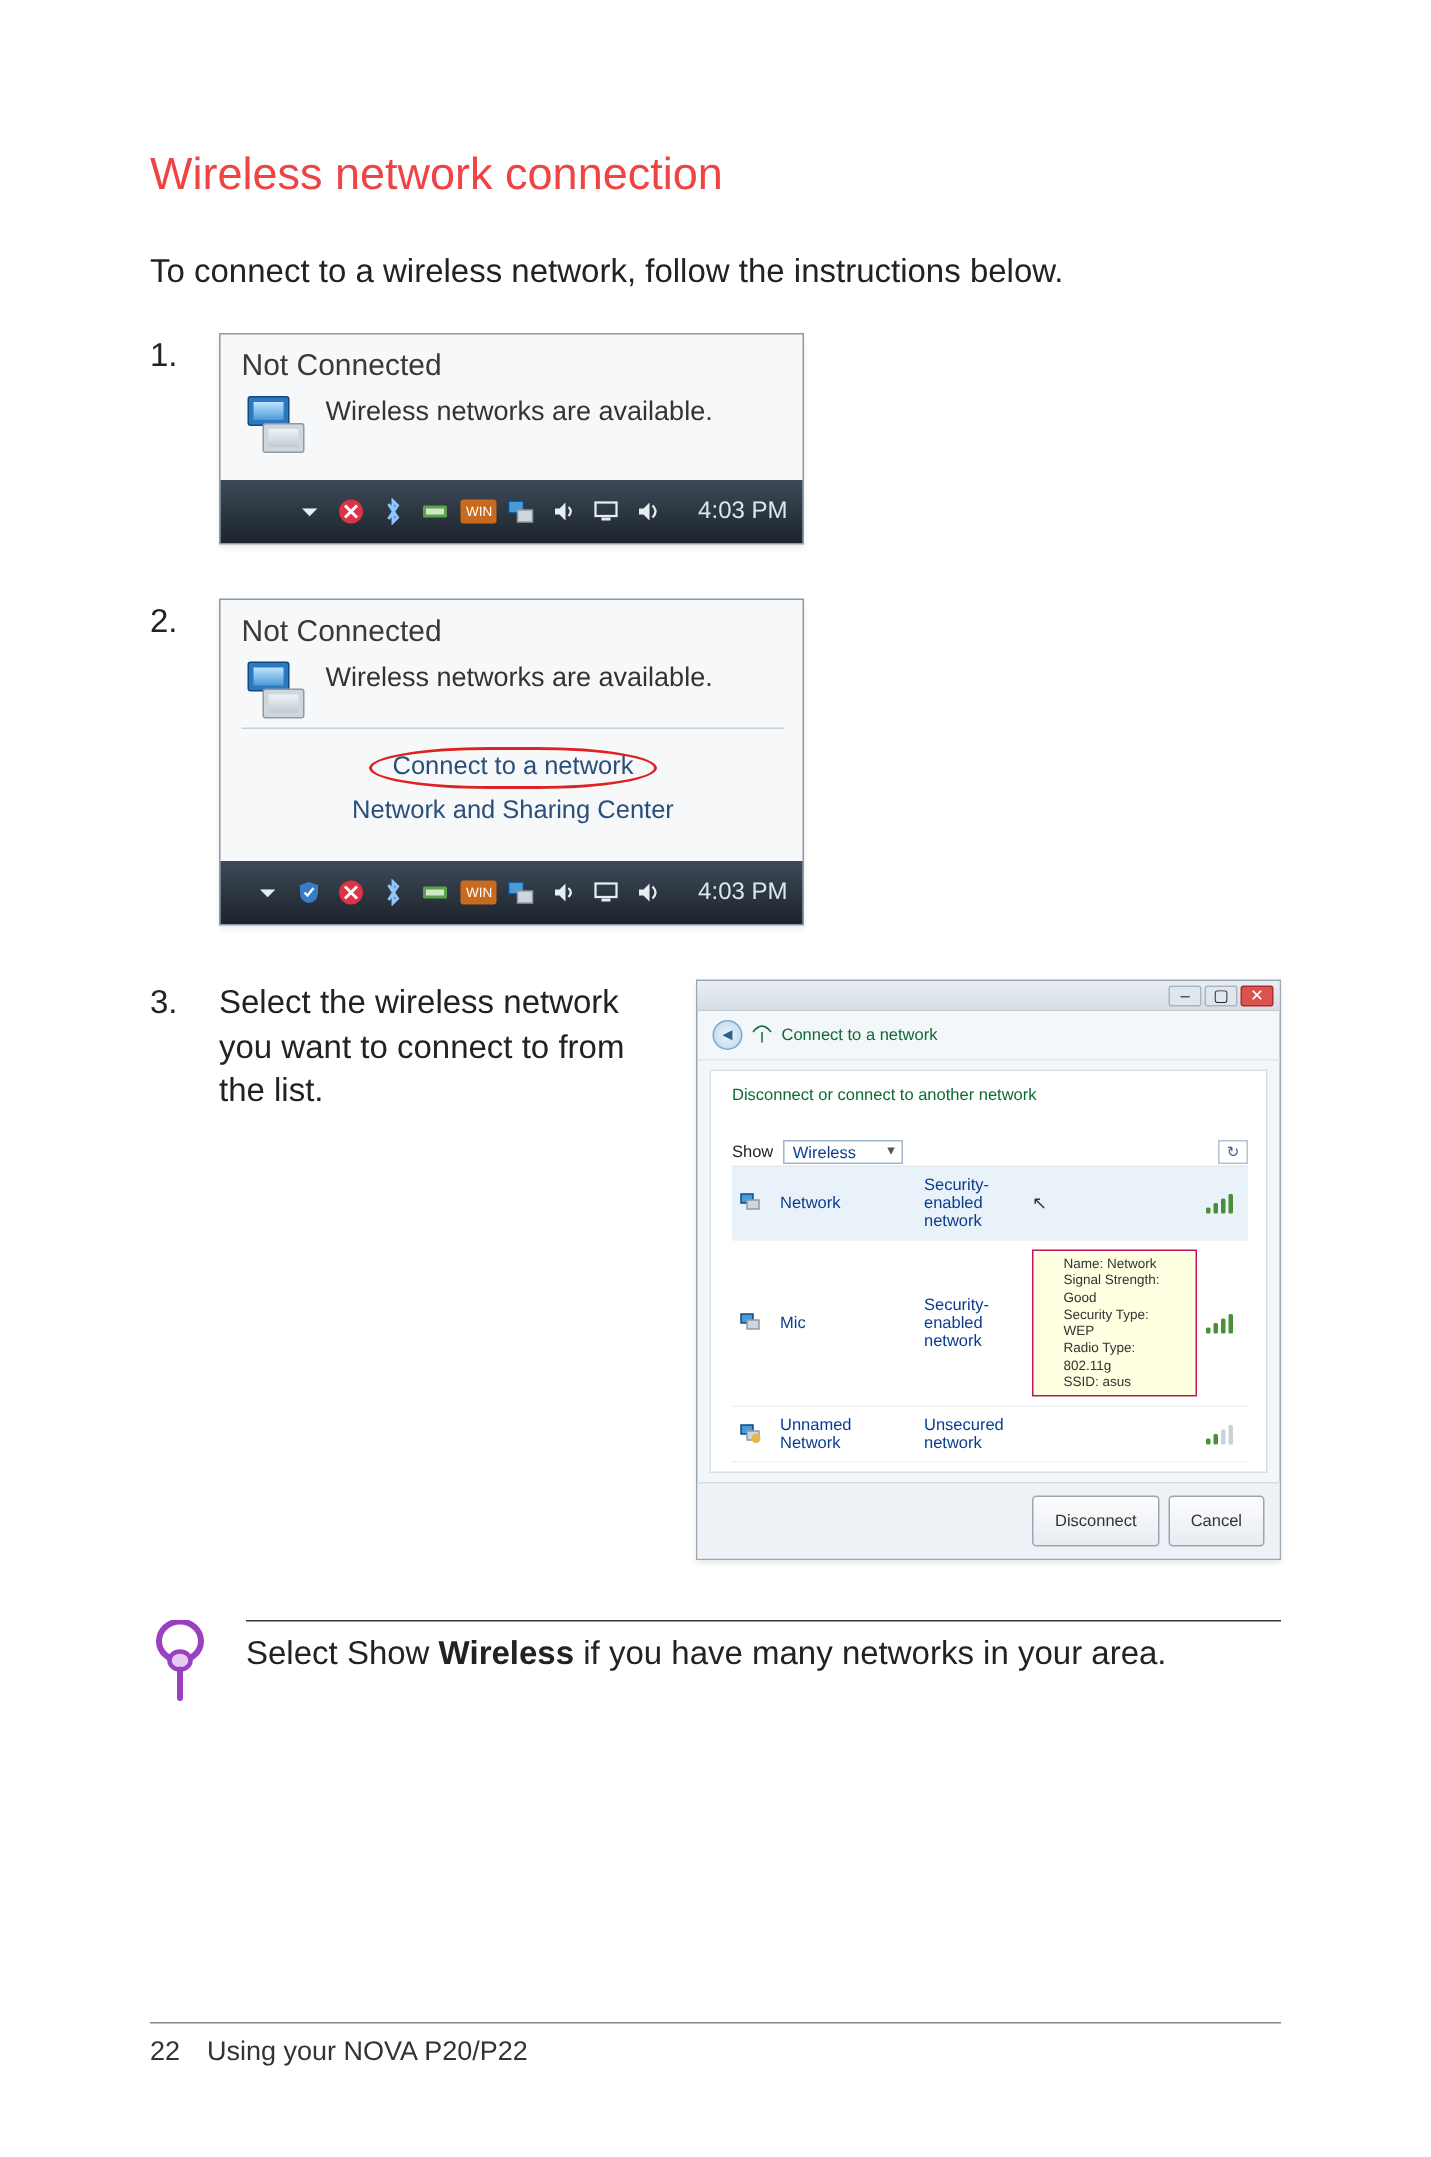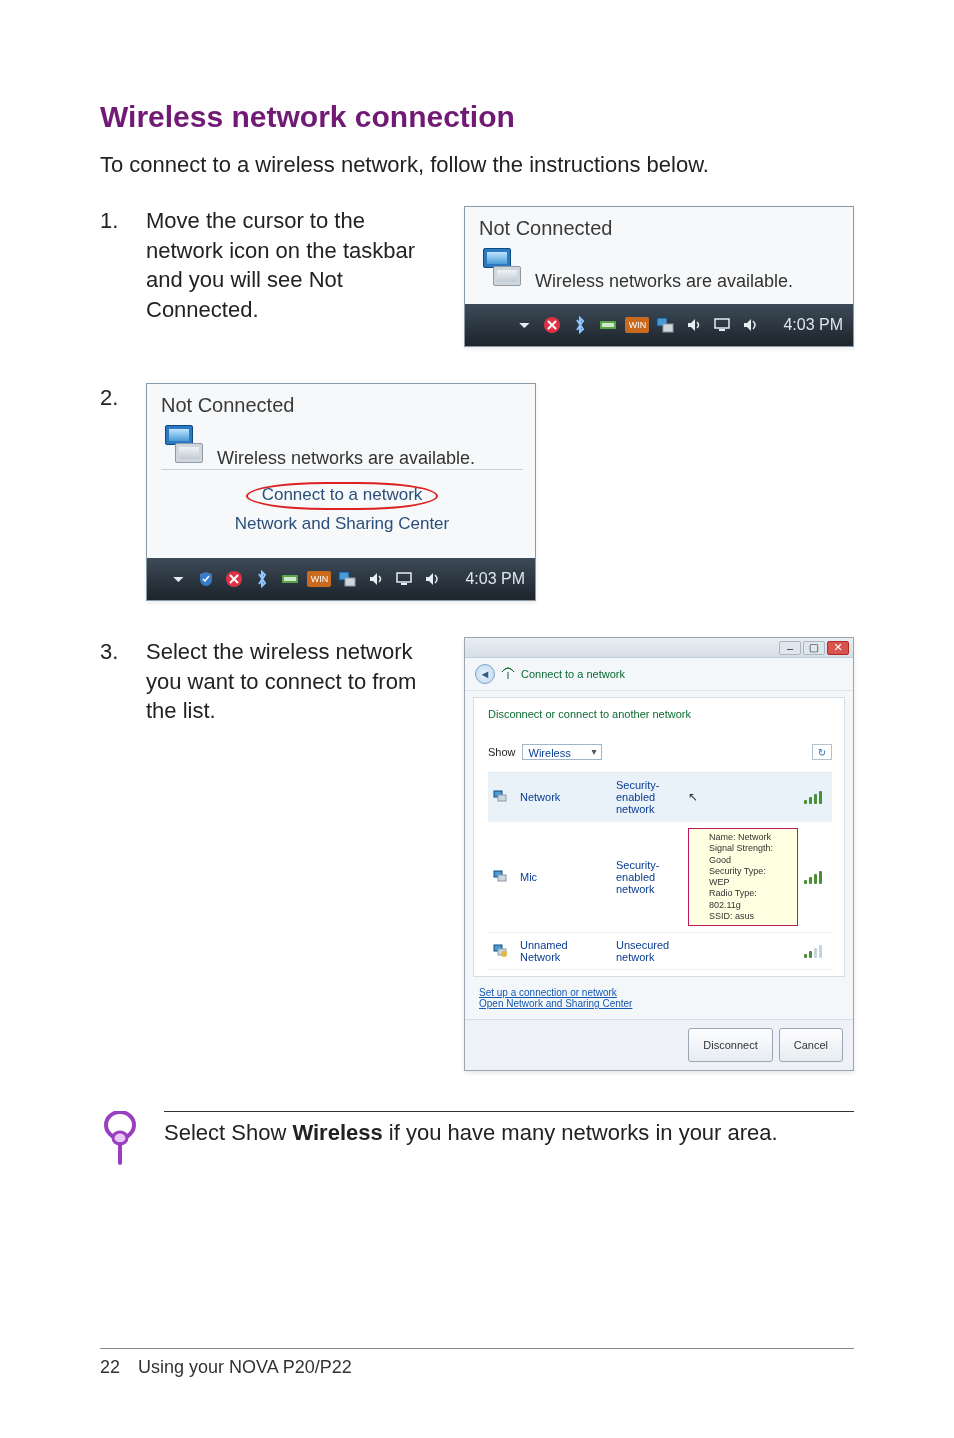--- a/index.html
+++ b/index.html
@@ -11,23 +11,23 @@
     color: #222;
   }
   .page {
     position: relative;
     width: 954px;
     height: 1438px;
     padding: 100px 100px 0 100px;
   }
   h2.section-title {
     font-size: 30px;
-    font-weight: 700;
-    margin-bottom: 18px;
-    color: #701a75;
+    font-weight: 400;
+    margin-bottom: 34px;
+    color: #ef4444;
   }
   p.intro {
     font-size: 22px;
     margin-bottom: 28px;
     color: #222;
   }
   .step-row {
     display: flex;
     align-items: flex-start;
     margin-bottom: 36px;
@@ -59,21 +59,21 @@
   .popup-body {
     padding: 10px 12px 12px 14px;
   }
   .popup-title {
     font-size: 20px;
     color: #3a3a3a;
     margin-bottom: 8px;
   }
   .popup-line {
     display: flex;
-    align-items: flex-end;
+    align-items: flex-start;
     gap: 12px;
   }
   .popup-msg {
     font-size: 18px;
     color: #333;
   }
   .menu-block {
     border-top: 1px solid #c7d1da;
     padding: 10px 0 10px 0;
     text-align: center;
@@ -190,21 +190,21 @@
     display:flex;align-items:center;justify-content:center;color:#2e5e87;font-size:11px;
   }
   .dlg-header-text { color:#0b6b32; }
   .dlg-inner {
     padding: 10px 12px 6px 14px;
     background: #fff;
     margin: 6px 8px;
     border: 1px solid #d6dde3;
   }
   .disconnect-hdr { color:#0b6b32; margin-bottom: 24px; }
-  .show-row { display:flex; align-items:center; gap:6px; margin-bottom:12px; }
+  .show-row { display:flex; align-items:center; gap:6px; margin-bottom:1px; }
   .show-select {
     border:1px solid #9fb6cb; background:#fff; padding:1px 18px 1px 6px;
     position: relative; color:#0a3d91; min-width:80px; height:16px; line-height:14px;
   }
   .show-select::after{
     content:"▾"; position:absolute; right:4px; top:0; font-size:10px; color:#555;
   }
   .refresh-btn {
     margin-left: auto;
     border:1px solid #b6c2cd; width:20px;height:16px;
@@ -274,21 +274,20 @@
 </head>
 <body>
 
 <div class="page">
 
   <h2 class="section-title">Wireless network connection</h2>
   <p class="intro">To connect to a wireless network, follow the instructions below.</p>
 
   <div class="step-row">
     <div class="step-num">1.</div>
-    <div class="step-text">Move the cursor to the network icon on the taskbar and you will see Not Connected.</div>
     <div class="step-image">
       <div class="popup-frame">
         <div class="popup-body">
           <div class="popup-title">Not Connected</div>
           <div class="popup-line">
             <div class="net-icon">
               <div class="mon1"></div>
                 <div class="mon2"></div>
             </div>
             <div class="popup-msg">Wireless networks are available.</div>
@@ -508,24 +507,20 @@
               <span class="sig-icon low">
                   <span class="b1"></span>
                   <span class="b2"></span>
                   <span class="b3"></span>
                   <span class="b4"></span>
                 </span>
             </div>
 
           </div>
         </div>
-        <div class="dlg-links">
-          <a>Set up a connection or network</a>
-          <a>Open Network and Sharing Center</a>
-        </div>
         <div class="dlg-footer">
           <button class="dlg-btn">Disconnect</button>
           <button class="dlg-btn">Cancel</button>
         </div>
       </div>
     </div>
   </div>
 
   <div class="note-row">
     <div class="note-icon">

